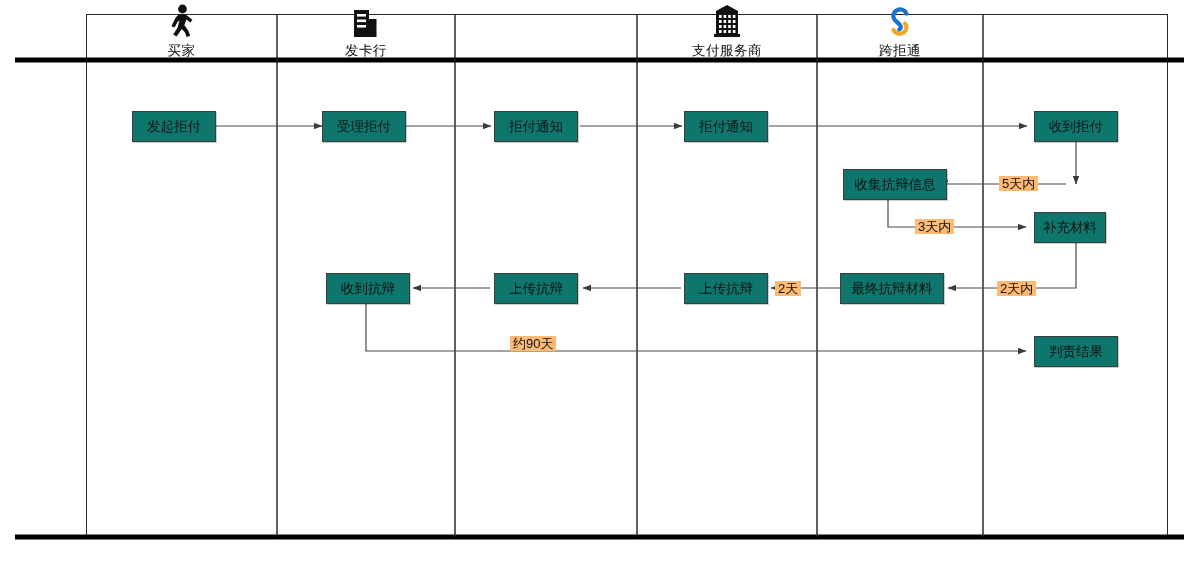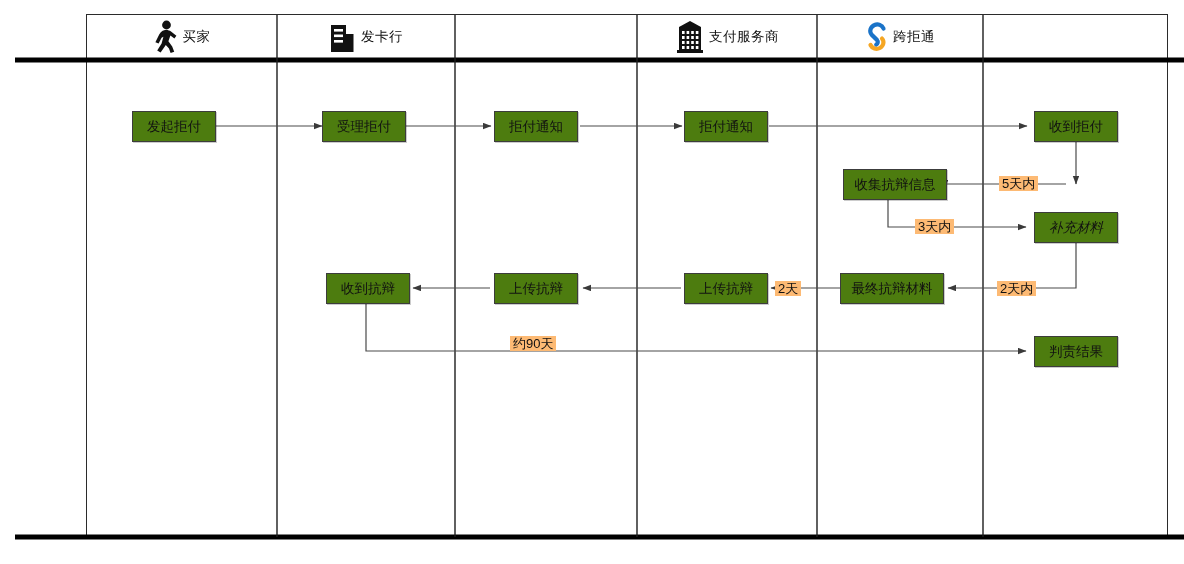--- a/index.html
+++ b/index.html
@@ -4,31 +4,31 @@
 <style>
   html,body{margin:0;padding:0;background:#ffffff;}
   body{
     font-family:"Liberation Sans","DejaVu Sans",sans-serif;
     width:1184px;height:564px;overflow:hidden;position:relative;
   }
   #canvas{position:absolute;left:0;top:0;width:1184px;height:564px;}
   .layer{position:absolute;left:0;top:0;width:1184px;height:564px;}
   
   .lane-head{
-    position:absolute;display:flex;align-items:center;justify-content:center;
-    gap:4px;height:46px;top:14px;
+    position:absolute;display:flex;align-items:center;justify-content:flex-end;
+    gap:4px;height:46px;top:14px;flex-direction:column;
   }
   .lane-head .lbl{
     font-size:13.5px;color:#0d0d0d;white-space:nowrap;letter-spacing:.5px;
   }
   .icon{display:inline-flex;align-items:center;justify-content:center;}
   
   .node{
     position:absolute;box-sizing:border-box;
-    background:#4d7c0f;border:1.3px solid #3c3c3c;
+    background:#0f766e;border:1.3px solid #3c3c3c;
     display:flex;align-items:center;justify-content:center;
     font-size:13.5px;color:#111;white-space:nowrap;
     box-shadow:1px 1px 0 rgba(0,0,0,.20);
   }
   
   .elabel{
     position:absolute;background:#fdba74;padding:0 3px;
     font-size:13px;color:#111;white-space:nowrap;line-height:15px;
   }
   svg{display:block;}
@@ -179,21 +179,21 @@
   <div class="node" style="left:322px;top:111px;width:84px;height:31px;">受理拒付</div>
 
   <div class="node" style="left:494px;top:111px;width:84px;height:31px;">拒付通知</div>
 
   <div class="node" style="left:684px;top:111px;width:84px;height:31px;">拒付通知</div>
 
   <div class="node" style="left:1034px;top:111px;width:84px;height:31px;">收到拒付</div>
 
   <div class="node" style="left:843px;top:169px;width:104px;height:31px;">收集抗辩信息</div>
 
-  <div class="node" style="left:1034px;top:212px;width:84px;height:31px;font-style:italic;">补充材料</div>
+  <div class="node" style="left:1034px;top:212px;width:72px;height:31px;">补充材料</div>
 
   <div class="node" style="left:840px;top:273px;width:104px;height:31px;">最终抗辩材料</div>
 
   <div class="node" style="left:684px;top:273px;width:84px;height:31px;">上传抗辩</div>
 
   <div class="node" style="left:494px;top:273px;width:84px;height:31px;">上传抗辩</div>
 
   <div class="node" style="left:326px;top:273px;width:84px;height:31px;">收到抗辩</div>
 
   <div class="node" style="left:1034px;top:336px;width:84px;height:31px;">判责结果</div>

